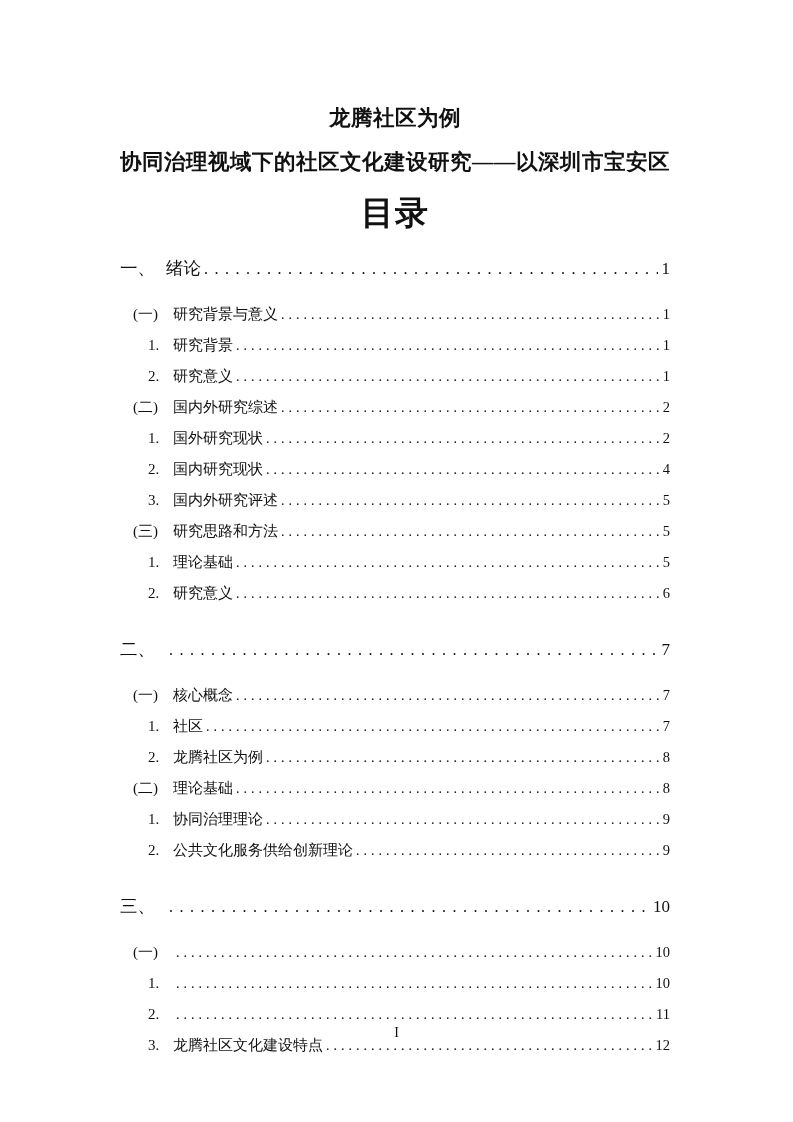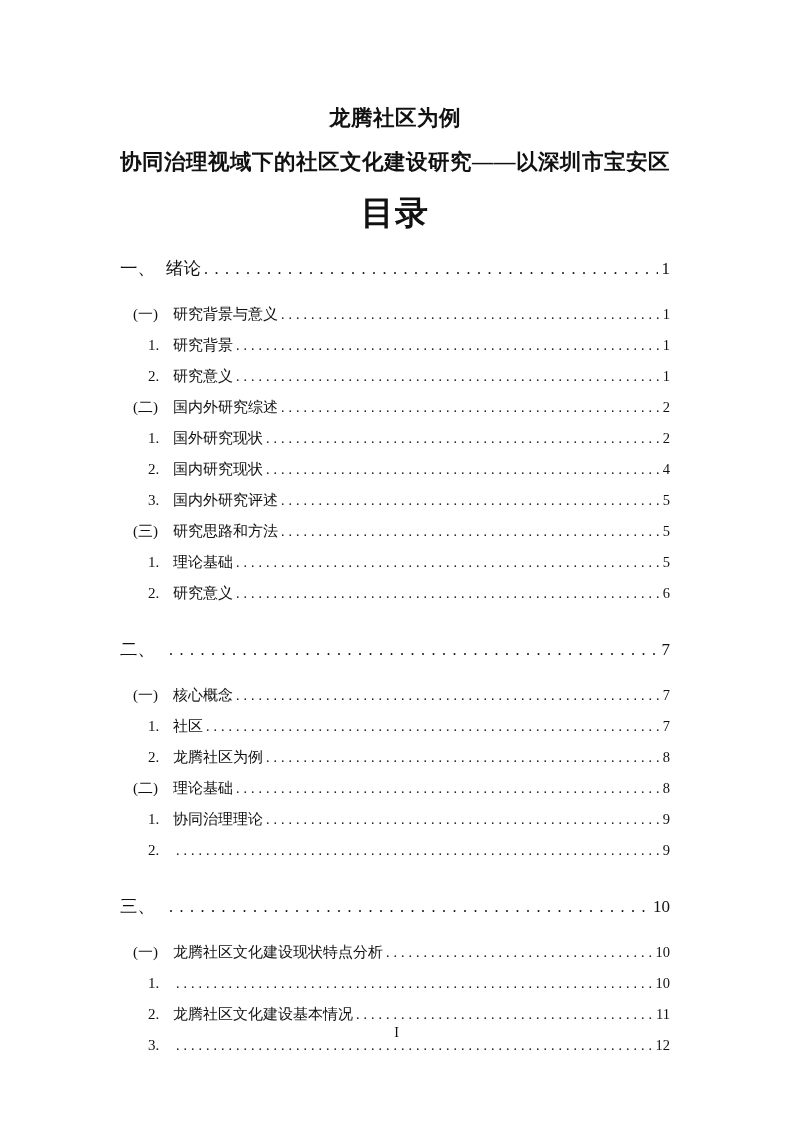--- a/index.html
+++ b/index.html
@@ -191,47 +191,47 @@
     <span class="pg">8</span>
   </div>
       <div class="toc-row lv3">
     <span class="num">1.</span>
     <span class="label">协同治理理论</span>
     <span class="dots">................................................................................................................................................................</span>
     <span class="pg">9</span>
   </div>
       <div class="toc-row lv3">
     <span class="num">2.</span>
+    <span class="label">公共文化服务供给创新理论</span>
     <span class="dots">................................................................................................................................................................</span>
     <span class="pg">9</span>
   </div>
       <div class="toc-row lv1">
     <span class="num">三、</span>
     <span class="dots">................................................................................................................................................................</span>
     <span class="pg">10</span>
   </div>
       <div class="toc-row lv2">
     <span class="num">(一)</span>
-    <span class="label">龙腾社区文化建设现状特点分析</span>
     <span class="dots">................................................................................................................................................................</span>
     <span class="pg">10</span>
   </div>
       <div class="toc-row lv3">
     <span class="num">1.</span>
     <span class="dots">................................................................................................................................................................</span>
     <span class="pg">10</span>
   </div>
       <div class="toc-row lv3">
     <span class="num">2.</span>
-    <span class="label">龙腾社区文化建设基本情况</span>
     <span class="dots">................................................................................................................................................................</span>
     <span class="pg">11</span>
   </div>
       <div class="toc-row lv3">
     <span class="num">3.</span>
+    <span class="label">龙腾社区文化建设特点</span>
     <span class="dots">................................................................................................................................................................</span>
     <span class="pg">12</span>
   </div>
     </div>
 
 </div>
 
 <div class="page-footer">I</div>
 
 </body></html>

